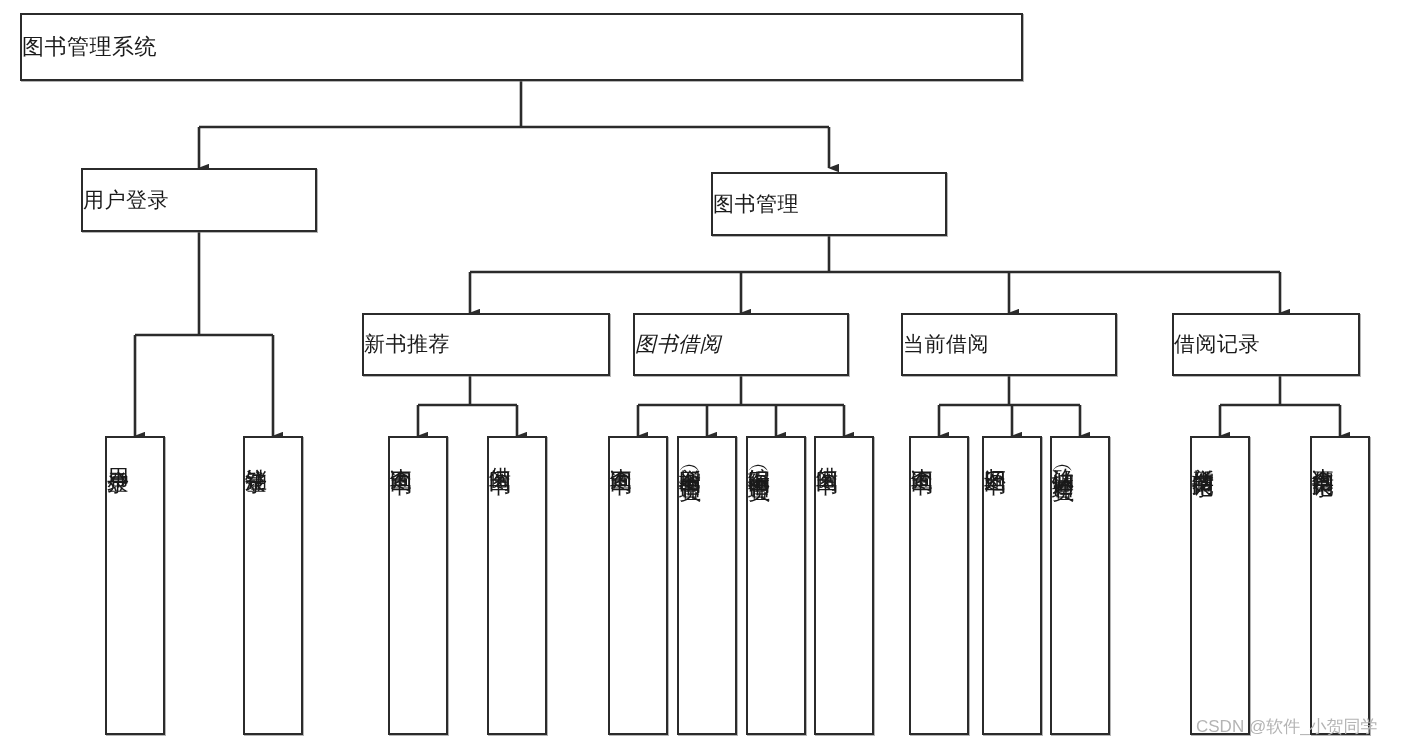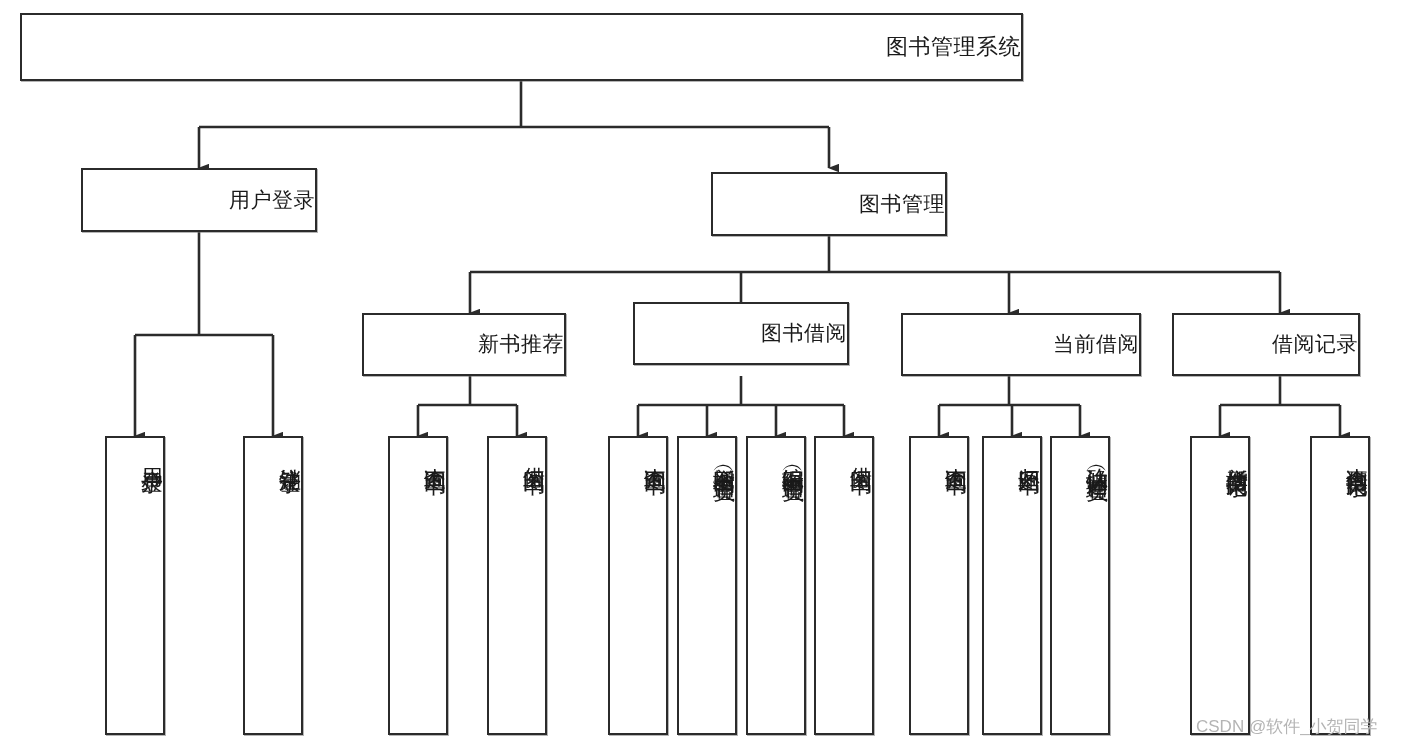--- a/index.html
+++ b/index.html
@@ -28,21 +28,21 @@
     height: 747px;
   }
   .node-box {
     position: absolute;
     box-sizing: border-box;
     background: #ffffff;
     border: 2px solid #2b2b2b;
     box-shadow: 1px 1px 0 0 rgba(120,120,120,0.55);
     display: flex;
     align-items: center;
-    justify-content: flex-end;
+    justify-content: flex-start;
     overflow: hidden;
   }
   .node-label {
     color: #1a1a1a;
     font-family: "Liberation Sans", "DejaVu Sans", sans-serif;
     line-height: 1.18;
     white-space: nowrap;
     text-align: center;
   }
   .node-box.horizontal .node-label {
@@ -125,27 +125,27 @@
   <div id="node-layer">
       <div class="node-box horizontal root" style="left: 20px; top: 13px; width: 1003px; height: 68px;">
         <span class="node-label">图书管理系统</span>
       </div>
       <div class="node-box horizontal level1" style="left: 81px; top: 168px; width: 236px; height: 64px;">
         <span class="node-label">用户登录</span>
       </div>
       <div class="node-box horizontal level1" style="left: 711px; top: 172px; width: 236px; height: 64px;">
         <span class="node-label">图书管理</span>
       </div>
-      <div class="node-box horizontal level2" style="left: 362px; top: 313px; width: 204px; height: 63px;">
+      <div class="node-box horizontal level2" style="left: 362px; top: 313px; width: 248px; height: 63px;">
         <span class="node-label">新书推荐</span>
       </div>
-      <div class="node-box horizontal level2" style="left: 633px; top: 302px; width: 216px; height: 63px;">
+      <div class="node-box horizontal level2" style="left: 633px; top: 313px; width: 216px; height: 63px; font-style: italic;">
         <span class="node-label">图书借阅</span>
       </div>
-      <div class="node-box horizontal level2" style="left: 901px; top: 313px; width: 240px; height: 63px;">
+      <div class="node-box horizontal level2" style="left: 901px; top: 313px; width: 216px; height: 63px;">
         <span class="node-label">当前借阅</span>
       </div>
       <div class="node-box horizontal level2" style="left: 1172px; top: 313px; width: 188px; height: 63px;">
         <span class="node-label">借阅记录</span>
       </div>
       <div class="node-box vertical leaf" style="left: 105px; top: 436px; width: 60px; height: 299px;">
         <span class="node-label">用户登录</span>
       </div>
       <div class="node-box vertical leaf" style="left: 243px; top: 436px; width: 60px; height: 299px;">
         <span class="node-label">注销登录</span>

